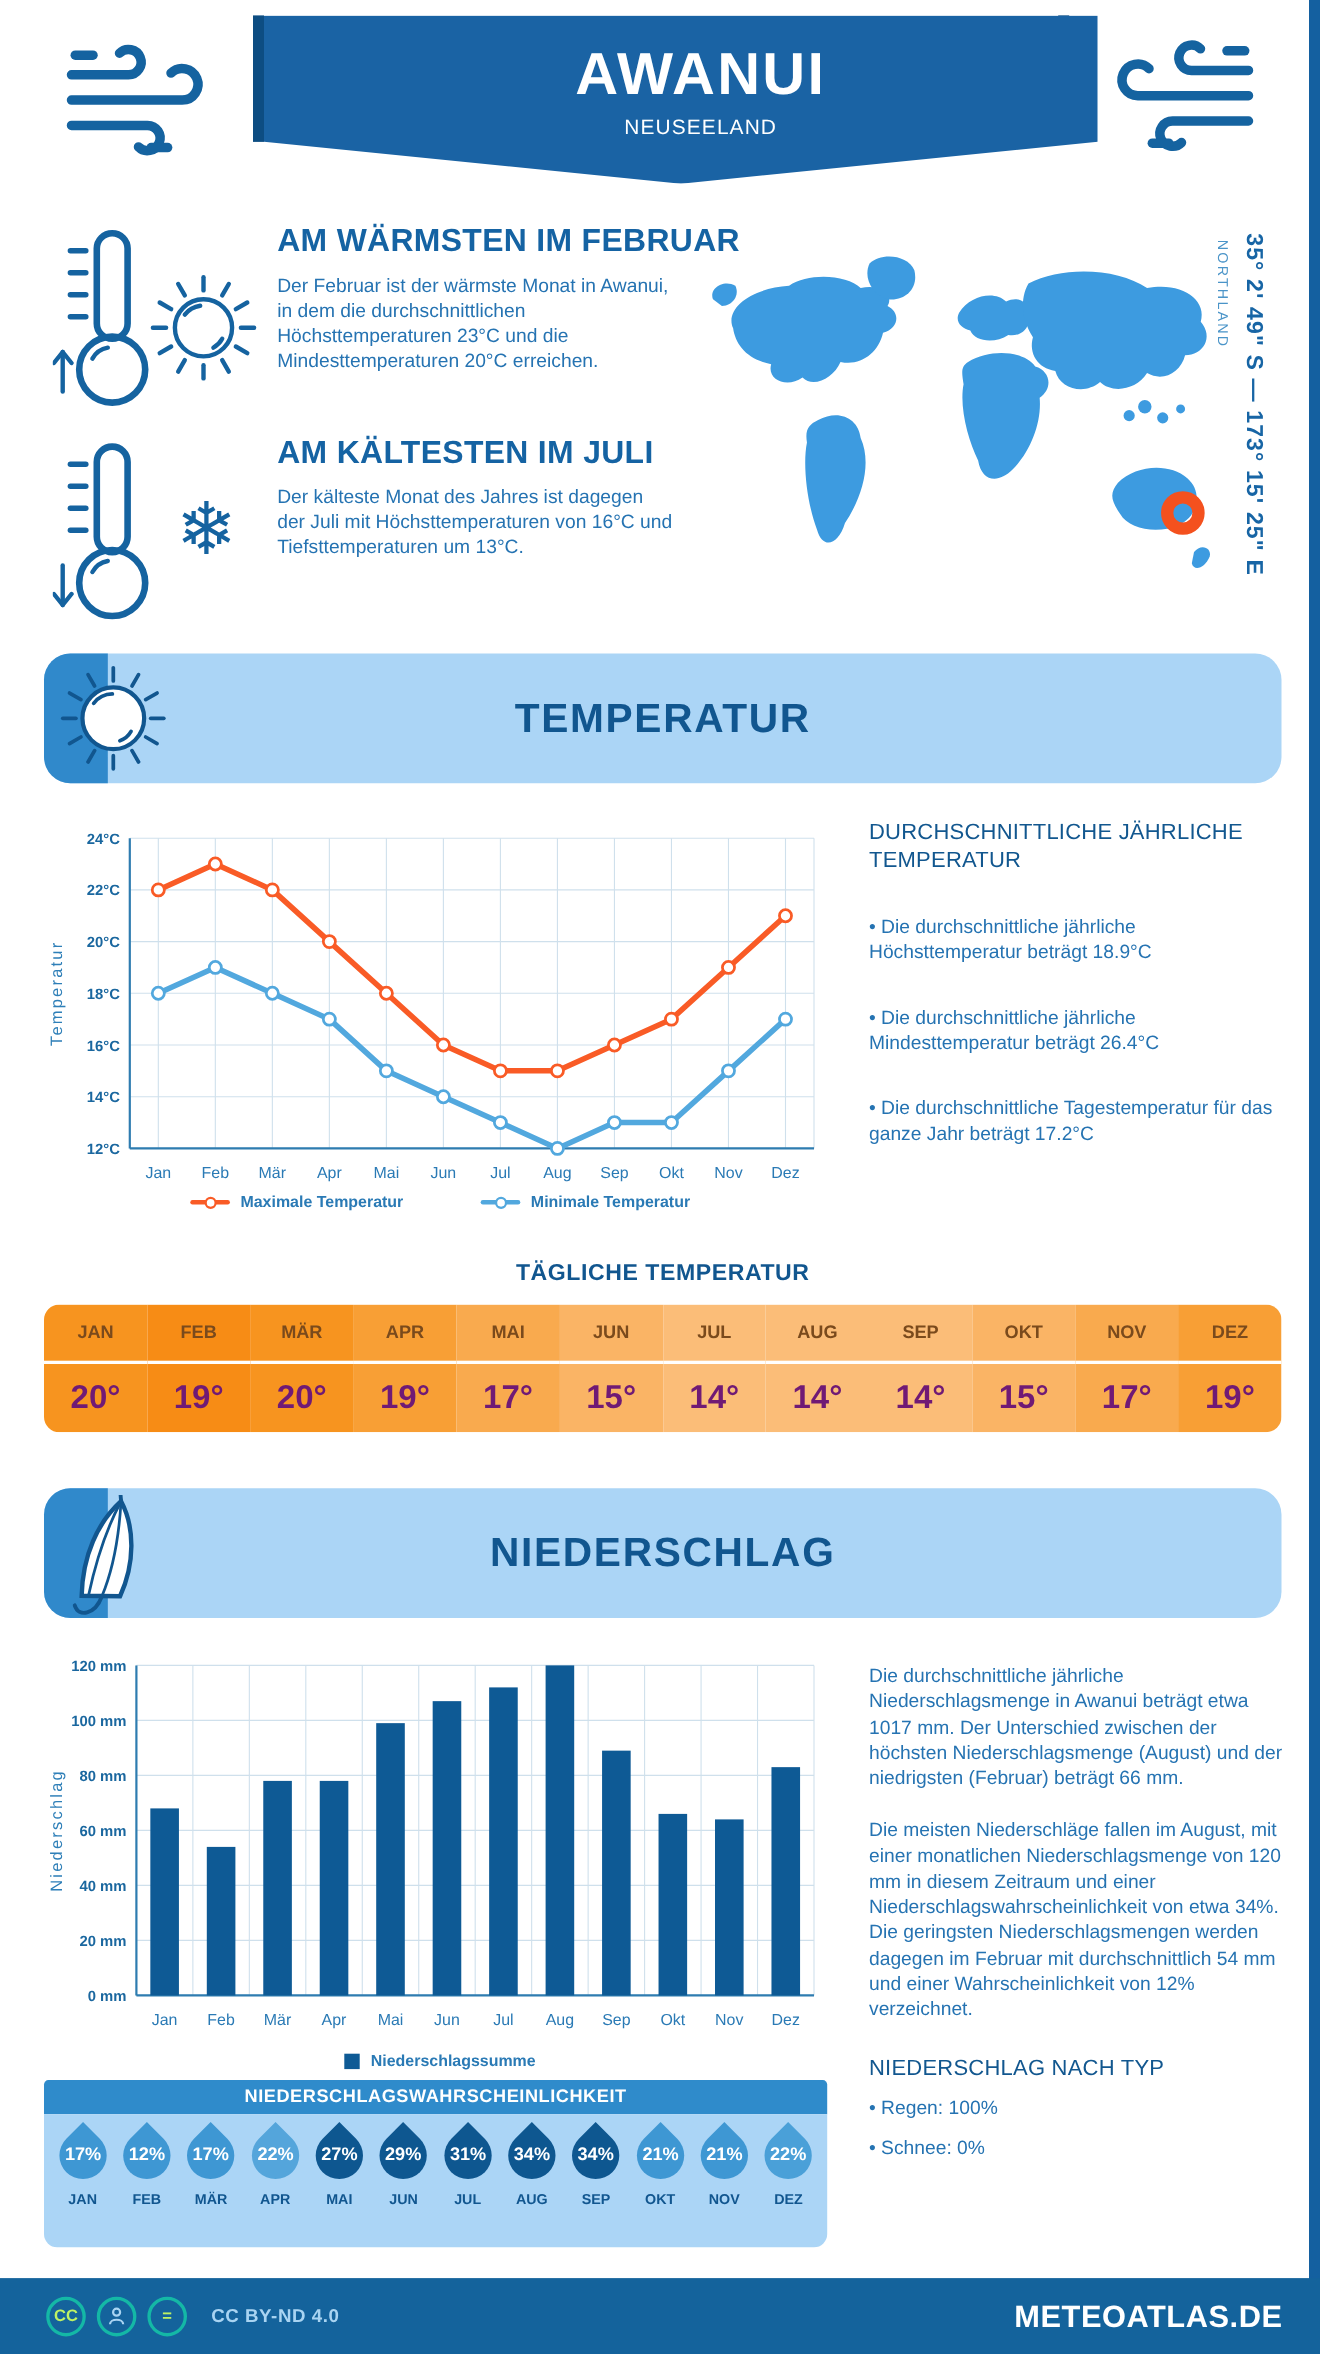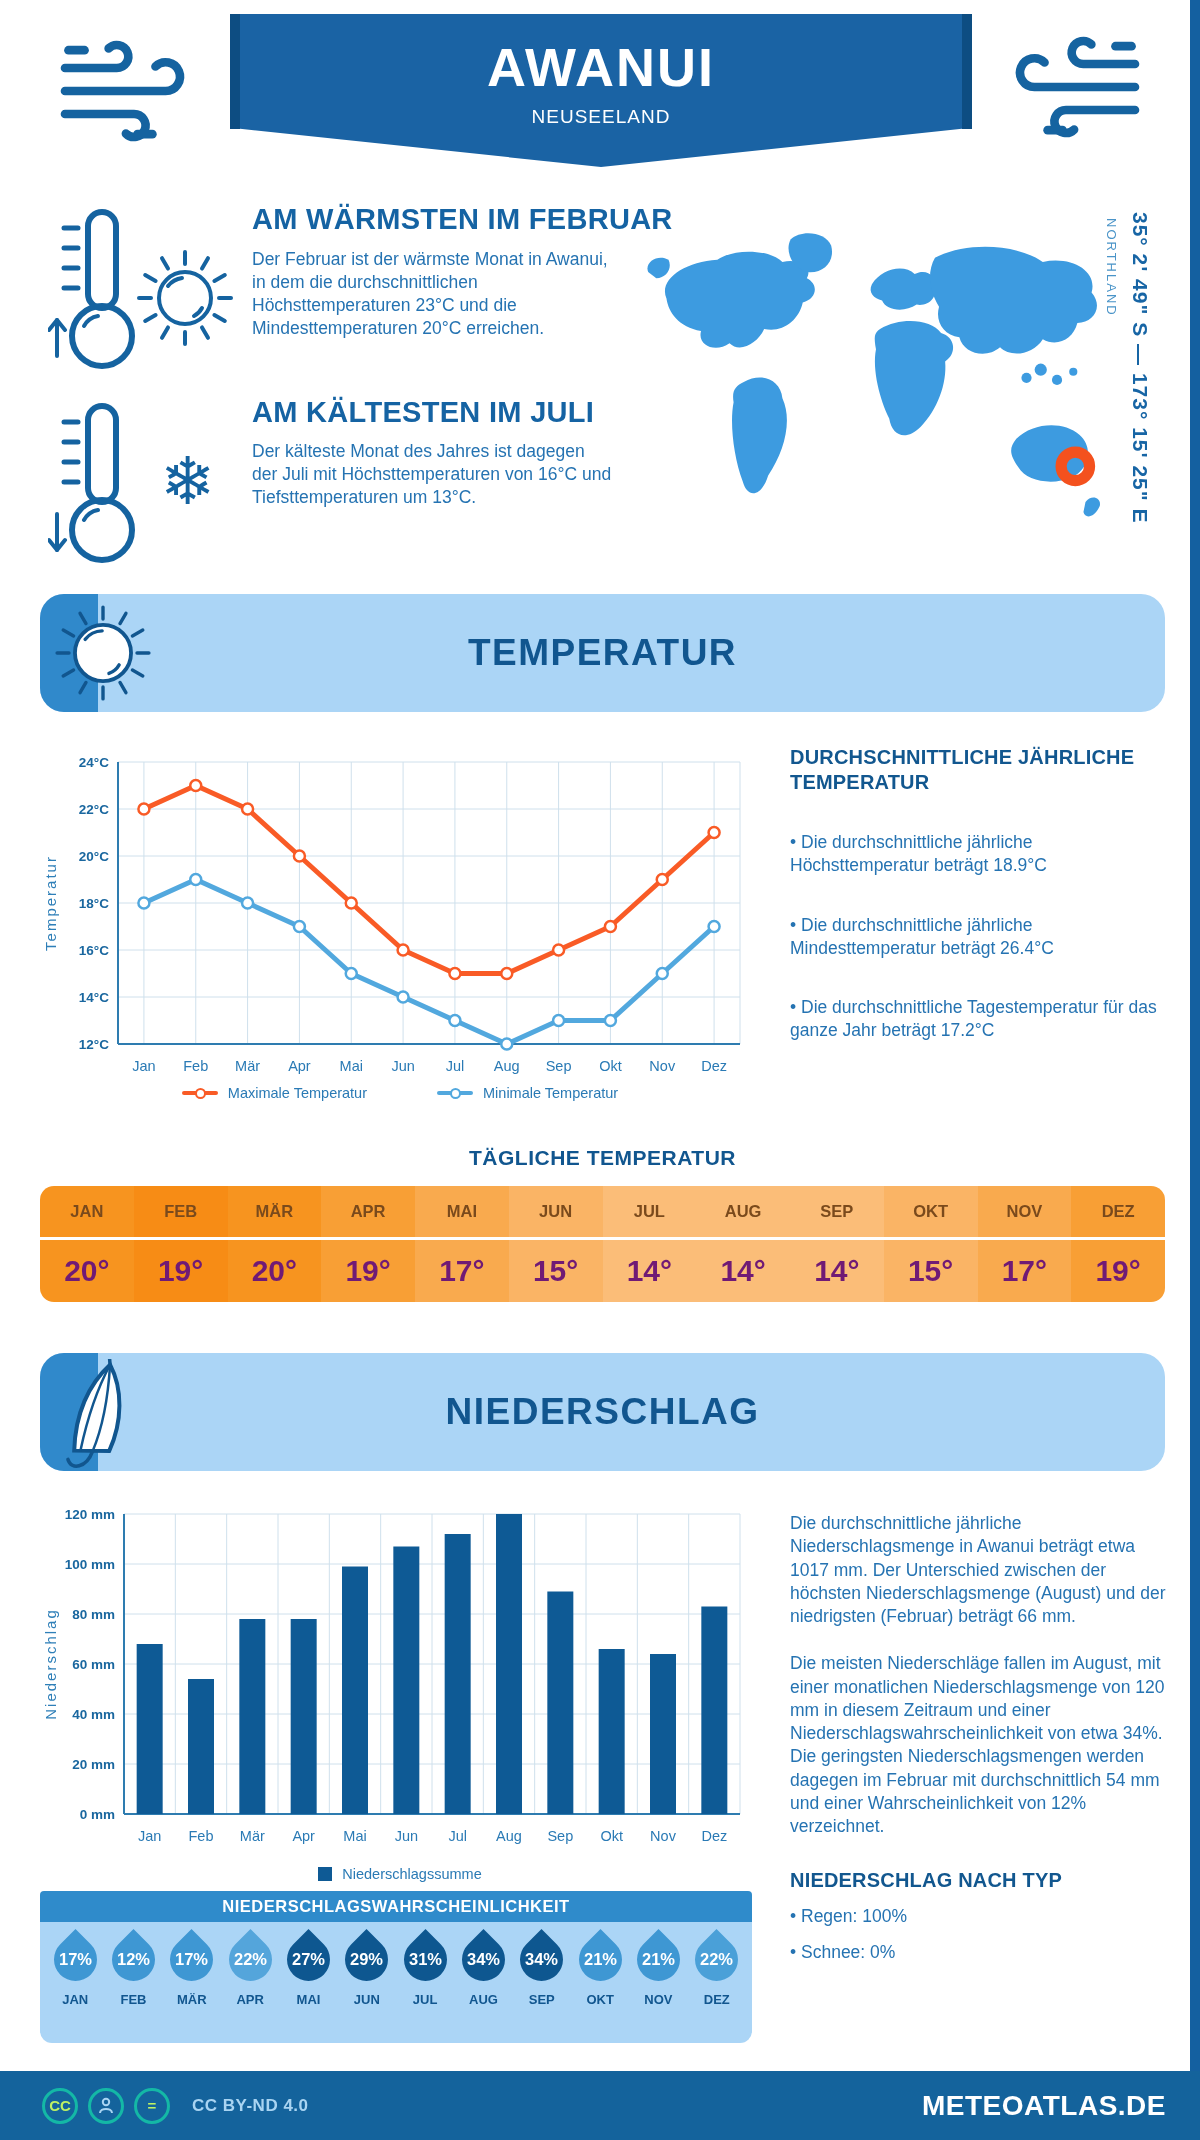--- a/index.html
+++ b/index.html
@@ -3,21 +3,21 @@
 <meta charset="utf-8">
 <style>
   html,body{margin:0;padding:0;background:#fff;}
   body{font-family:"Liberation Sans",sans-serif;}
   .page{position:relative;width:1200px;height:2140px;background:#fff;overflow:hidden;}
   .edge-strip{position:absolute;right:0;top:0;width:10px;height:2140px;background:#1460a0;}
 
   
   .ribbon{position:absolute;left:240px;top:14px;width:722px;height:153px;background:#1a63a4;
           clip-path:polygon(0 0,100% 0,100% 75%,50% 100%,0 75%);
-          display:flex;flex-direction:column;align-items:center;color:#fff;}
+          display:flex;flex-direction:column;align-items:center;color:#fff;padding-left:36px;}
   .ribbon-fold{position:absolute;top:14px;width:10px;height:115px;background:#0d4d82;}
   .ribbon-title{font-size:54px;font-weight:bold;letter-spacing:2px;margin-top:22px;}
   .ribbon-sub{font-size:19px;letter-spacing:1px;margin-top:8px;}
 
   .windicon{position:absolute;}
   .windicon svg{stroke:#1563a0;fill:none;stroke-linecap:round;stroke-linejoin:round;}
 
   .intro-head{position:absolute;font-size:29px;font-weight:bold;color:#1563a3;letter-spacing:.3px;}
   .intro-text{position:absolute;width:362px;font-size:17.5px;line-height:1.32;color:#2573b2;}
   .intro-icon{position:absolute;}
@@ -29,29 +29,29 @@
 
   
   .banner{position:absolute;left:40px;width:1125px;height:118px;background:#abd5f6;border-radius:24px;}
   .banner .tab{position:absolute;left:0;top:0;width:58px;height:118px;background:#3089cb;border-radius:24px 0 0 24px;}
   .banner .btitle{position:absolute;left:0;top:0;width:100%;height:100%;display:flex;align-items:center;justify-content:center;
                   font-size:37px;font-weight:bold;color:#11568f;letter-spacing:1.5px;}
   .banner .bicon{position:absolute;left:12px;top:8px;}
 
   
   .chart-svg{position:absolute;}
-  .legend-row{position:absolute;display:flex;justify-content:center;gap:70px;width:720px;}
+  .legend-row{position:absolute;display:flex;justify-content:center;gap:70px;width:720px;font-weight:bold;}
   .legend-item{display:flex;align-items:center;gap:10px;font-size:14.5px;color:#2a7ab5;}
   .legend-line{position:relative;width:36px;height:4px;border-radius:2px;}
   .legend-line .dot{position:absolute;left:13px;top:-3px;width:7px;height:7px;background:#fff;border-radius:50%;border:2px solid currentColor;}
   .legend-sq{width:14px;height:14px;}
 
   
   .col{position:absolute;color:#2573b2;font-size:17.5px;line-height:1.33;}
-  .col h3{margin:0;font-size:20px;font-weight:bold;color:#12578f;line-height:1.25;letter-spacing:.2px;}
+  .col h3{margin:0;font-size:20px;font-weight:normal;color:#12578f;line-height:1.25;letter-spacing:.2px;}
   .col .stat{margin-top:36px;}
   .col p{margin:0 0 0 0;}
   .col p + p{margin-top:24px;}
   .col h3.sub{margin-top:30px;}
   .col .typ{margin-top:12px;}
 
   .mid-title{position:absolute;left:40px;width:1125px;text-align:center;font-size:21px;font-weight:bold;color:#11568f;letter-spacing:.5px;}
 
   
   .ttable{position:absolute;left:40px;top:1186px;width:1125px;height:116px;border-radius:14px;overflow:hidden;display:flex;}

